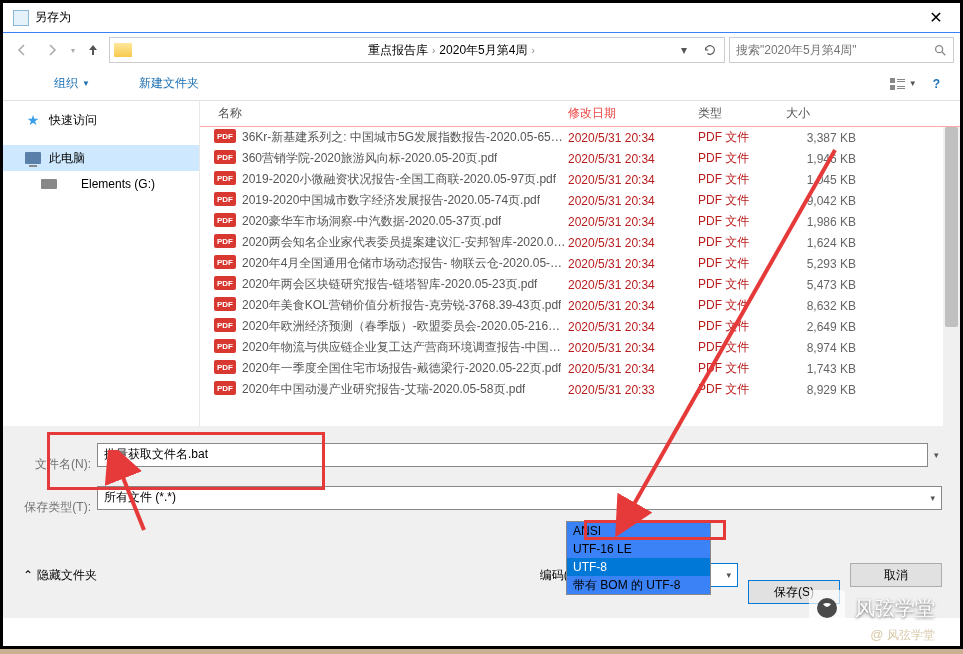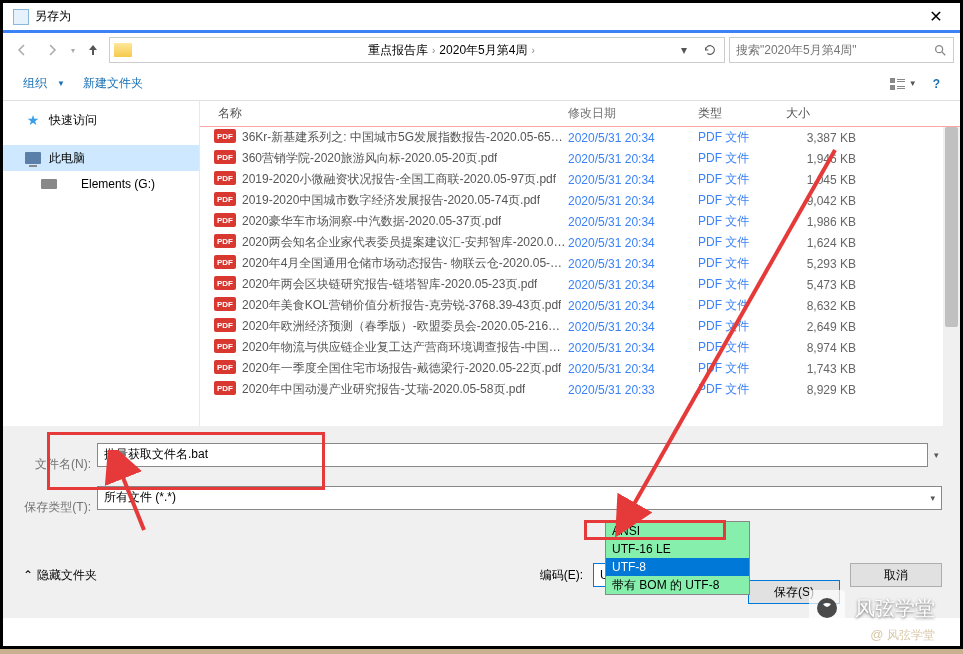--- a/index.html
+++ b/index.html
@@ -1,82 +1,82 @@
 <!DOCTYPE html>
 <html><head>
   <meta charset="utf-8">
   <style>
     * { margin: 0; padding: 0; box-sizing: border-box; font-family: "Microsoft YaHei", "Segoe UI", sans-serif; font-size: 12px; }
     body { background: #c8b090; width: 963px; height: 654px; overflow: hidden; position: relative; }
     .outer-border { border: 3px solid #000; width: 963px; height: 649px; position: absolute; top: 0; left: 0; background: #fff; }
-    .titlebar { height: 30px; background: #fff; display: flex; align-items: center; padding: 0 4px; border-bottom: 3px solid #3b82f6; }
+    .titlebar { height: 30px; background: #fff; display: flex; align-items: center; padding: 0 4px; border-bottom: 1px solid #3b82f6; }
     .titlebar-icon { width: 16px; height: 16px; margin: 0 6px; background: #e6f2fb; border: 1px solid #8cb8d8; }
     .titlebar-title { flex: 1; font-size: 12px; color: #000; }
     .titlebar-close { width: 40px; height: 26px; display: flex; align-items: center; justify-content: center; font-size: 16px; cursor: pointer; }
     .navbar { height: 34px; background: #fff; display: flex; align-items: center; padding: 2px 6px; gap: 4px; }
     .nav-btn { width: 26px; height: 26px; display: flex; align-items: center; justify-content: center; color: #888; cursor: pointer; border-radius: 2px; }
     .nav-dropdown { font-size: 8px; color: #aaa; padding: 0 2px; }
     .nav-up { width: 24px; height: 24px; display: flex; align-items: center; justify-content: center; color: #555; cursor: pointer; }
     .addr-bar { flex: 1; height: 26px; border: 1px solid #ccc; display: flex; align-items: center; background: #fff; padding: 0 4px; gap: 6px; }
     .folder-icon-sm { width: 18px; height: 14px; background: linear-gradient(#ffe79b, #f5c94b); border-radius: 1px; }
     .breadcrumb { display: flex; align-items: center; gap: 4px; margin-left: 230px; }
     .breadcrumb-sep { color: #888; font-size: 10px; }
     .breadcrumb-item { color: #000; cursor: pointer; }
     .addr-dropdown-btn { width: 20px; display: flex; align-items: center; justify-content: center; color: #555; cursor: pointer; }
     .search-box { width: 225px; height: 26px; border: 1px solid #ccc; display: flex; align-items: center; padding: 0 6px; gap: 6px; }
     .search-input { flex: 1; border: none; outline: none; color: #888; font-size: 12px; }
     .search-icon-svg { width: 14px; height: 14px; }
     .toolbar { height: 34px; background: #fff; display: flex; align-items: center; padding: 0 12px; border-bottom: 1px solid #e0e0e0; gap: 2px; }
-    .toolbar-btn { padding: 4px 8px; color: #1a6fb3; cursor: pointer; display: flex; align-items: center; gap: 8px; }
+    .toolbar-btn { padding: 4px 8px; color: #1a6fb3; cursor: pointer; display: flex; align-items: center; gap: 2px; margin-left: 31px; }
     .toolbar-btn .dd { font-size: 8px; margin-left: 2px; }
     .toolbar-spacer { flex: 1; }
     .view-btn { padding: 4px 6px; display: flex; align-items: center; color: #555; cursor: pointer; }
     .help-btn { padding: 4px 8px; color: #1a6fb3; cursor: pointer; font-weight: bold; }
     .main-area { display: flex; height: 325px; background: #fff; }
     .sidebar { width: 197px; border-right: 1px solid #e8e8e8; padding: 6px 0; overflow: hidden; }
     .sidebar-item { display: flex; align-items: center; padding: 4px 8px 4px 22px; gap: 8px; cursor: pointer; height: 26px; }
     .sidebar-item.selected { background: #cde8ff; }
     .sidebar-icon { width: 16px; height: 16px; display: flex; align-items: center; justify-content: center; }
     .star-icon { color: #3a9fe8; font-size: 14px; }
     .pc-icon { width: 16px; height: 12px; background: #5a7fa8; border-radius: 1px; position: relative; }
     .pc-icon::after { content: ''; position: absolute; bottom: -3px; left: 4px; width: 8px; height: 2px; background: #888; }
     .drive-icon { width: 16px; height: 10px; background: #888; border-radius: 1px; }
     .network-icon { width: 14px; height: 12px; background: #5a8fc8; border-radius: 1px; position: relative; }
     .sidebar-spacer { height: 12px; }
     .file-list-area { flex: 1; display: flex; flex-direction: column; position: relative; }
     .list-header { display: flex; height: 26px; border-bottom: 1px solid #fca5a5; align-items: center; }
     .col-name { width: 368px; padding-left: 18px; color: #555; }
-    .col-date { width: 130px; color: #737373; }
+    .col-date { width: 130px; color: #ef4444; }
     .col-type { width: 88px; color: #555; }
     .col-size { width: 100px; color: #555; }
     .file-rows { flex: 1; overflow: hidden; }
     .file-row { display: flex; height: 21px; align-items: center; cursor: pointer; }
     .file-row .col-name { display: flex; gap: 6px; padding-left: 14px; }
     .pdf-badge { width: 22px; height: 14px; background: #d93831; color: #fff; font-size: 8px; font-weight: bold; display: flex; align-items: center; justify-content: center; border-radius: 2px; flex-shrink: 0; }
     .file-name-text { white-space: nowrap; overflow: hidden; text-overflow: ellipsis; max-width: 326px; }
-    .file-row .col-date, .file-row .col-type { color: #3b82f6; }
+    .file-row .col-date, .file-row .col-type { color: #b91c1c; }
     .file-row .col-size { color: #666; text-align: right; padding-right: 30px; }
     .scrollbar-v { position: absolute; right: 0; top: 26px; bottom: 0; width: 17px; background: #f0f0f0; }
     .scrollbar-thumb { position: absolute; top: 0; left: 2px; right: 2px; height: 200px; background: #c0c0c0; border-radius: 2px; }
     .bottom-panel { background: #f0f0f0; padding: 10px 18px 10px 10px; position: relative; }
     .input-row { display: flex; align-items: center; margin-bottom: 6px; gap: 6px; }
     .input-label { width: 78px; text-align: right; color: #737373; margin-top: 20px; }
     .text-input { flex: 1; height: 24px; border: 1px solid #888; background: #fff; padding: 0 6px; outline: none; }
     .combo-input { flex: 1; height: 24px; border: 1px solid #888; background: #fff; padding: 0 6px; display: flex; align-items: center; justify-content: space-between; cursor: pointer; }
     .combo-dd { font-size: 9px; color: #555; }
     .highlight-red { position: absolute; border: 3px solid #e63939; pointer-events: none; }
     .hl-inputs { top: 6px; left: 44px; width: 278px; height: 58px; }
     .action-row { display: flex; align-items: center; padding: 14px 18px 14px 20px; background: #f0f0f0; gap: 10px; }
     .hide-folders { display: flex; align-items: center; gap: 4px; color: #000; cursor: pointer; }
     .action-spacer { flex: 1; }
     .encoding-label { color: #000; }
     .encoding-combo { width: 145px; height: 24px; border: 1px solid #0078d7; background: #fff; display: flex; align-items: center; justify-content: space-between; padding: 0 6px; cursor: pointer; }
     .action-btn { width: 92px; height: 24px; border: 1px solid #adadad; background: #e1e1e1; cursor: pointer; }
     .action-btn.default { border: 1px solid #0078d7; margin-top: 34px; }
-    .encoding-dropdown { position: absolute; top: 521px; left: 605px; width: 145px; background: #86efac; border: 1px solid #888; z-index: 10; }
+    .encoding-dropdown { position: absolute; top: 521px; left: 566px; width: 145px; background: #3b82f6; border: 1px solid #888; z-index: 10; }
     .enc-opt { padding: 2px 6px; cursor: pointer; height: 18px; display: flex; align-items: center; }
     .enc-opt.selected { background: #0078d7; color: #fff; }
     .hl-ansi { position: absolute; top: 520px; left: 584px; width: 142px; height: 20px; border: 3px solid #e63939; z-index: 11; pointer-events: none; }
     .bg-bottom { position: absolute; top: 540px; left: 3px; right: 3px; bottom: 5px; background: linear-gradient(90deg, #d4c6a8 0%, #8a7358 40%, #c5a870 70%, #b89568 100%); z-index: -1; }
     .watermark { position: absolute; bottom: 28px; right: 28px; z-index: 20; display: flex; align-items: center; gap: 10px; }
     .wm-icon { width: 36px; height: 36px; background: rgba(255,255,255,0.7); border-radius: 4px; display: flex; align-items: center; justify-content: center; }
     .wm-text { color: #fff; font-size: 20px; text-shadow: 0 1px 3px rgba(0,0,0,0.6); }
     .wm-sub { position: absolute; bottom: 10px; right: 28px; color: #d8c8a8; font-size: 13px; z-index: 20; }
     .arrow-svg { position: absolute; z-index: 15; pointer-events: none; }
     .arrow1 { top: 450px; left: 104px; }

